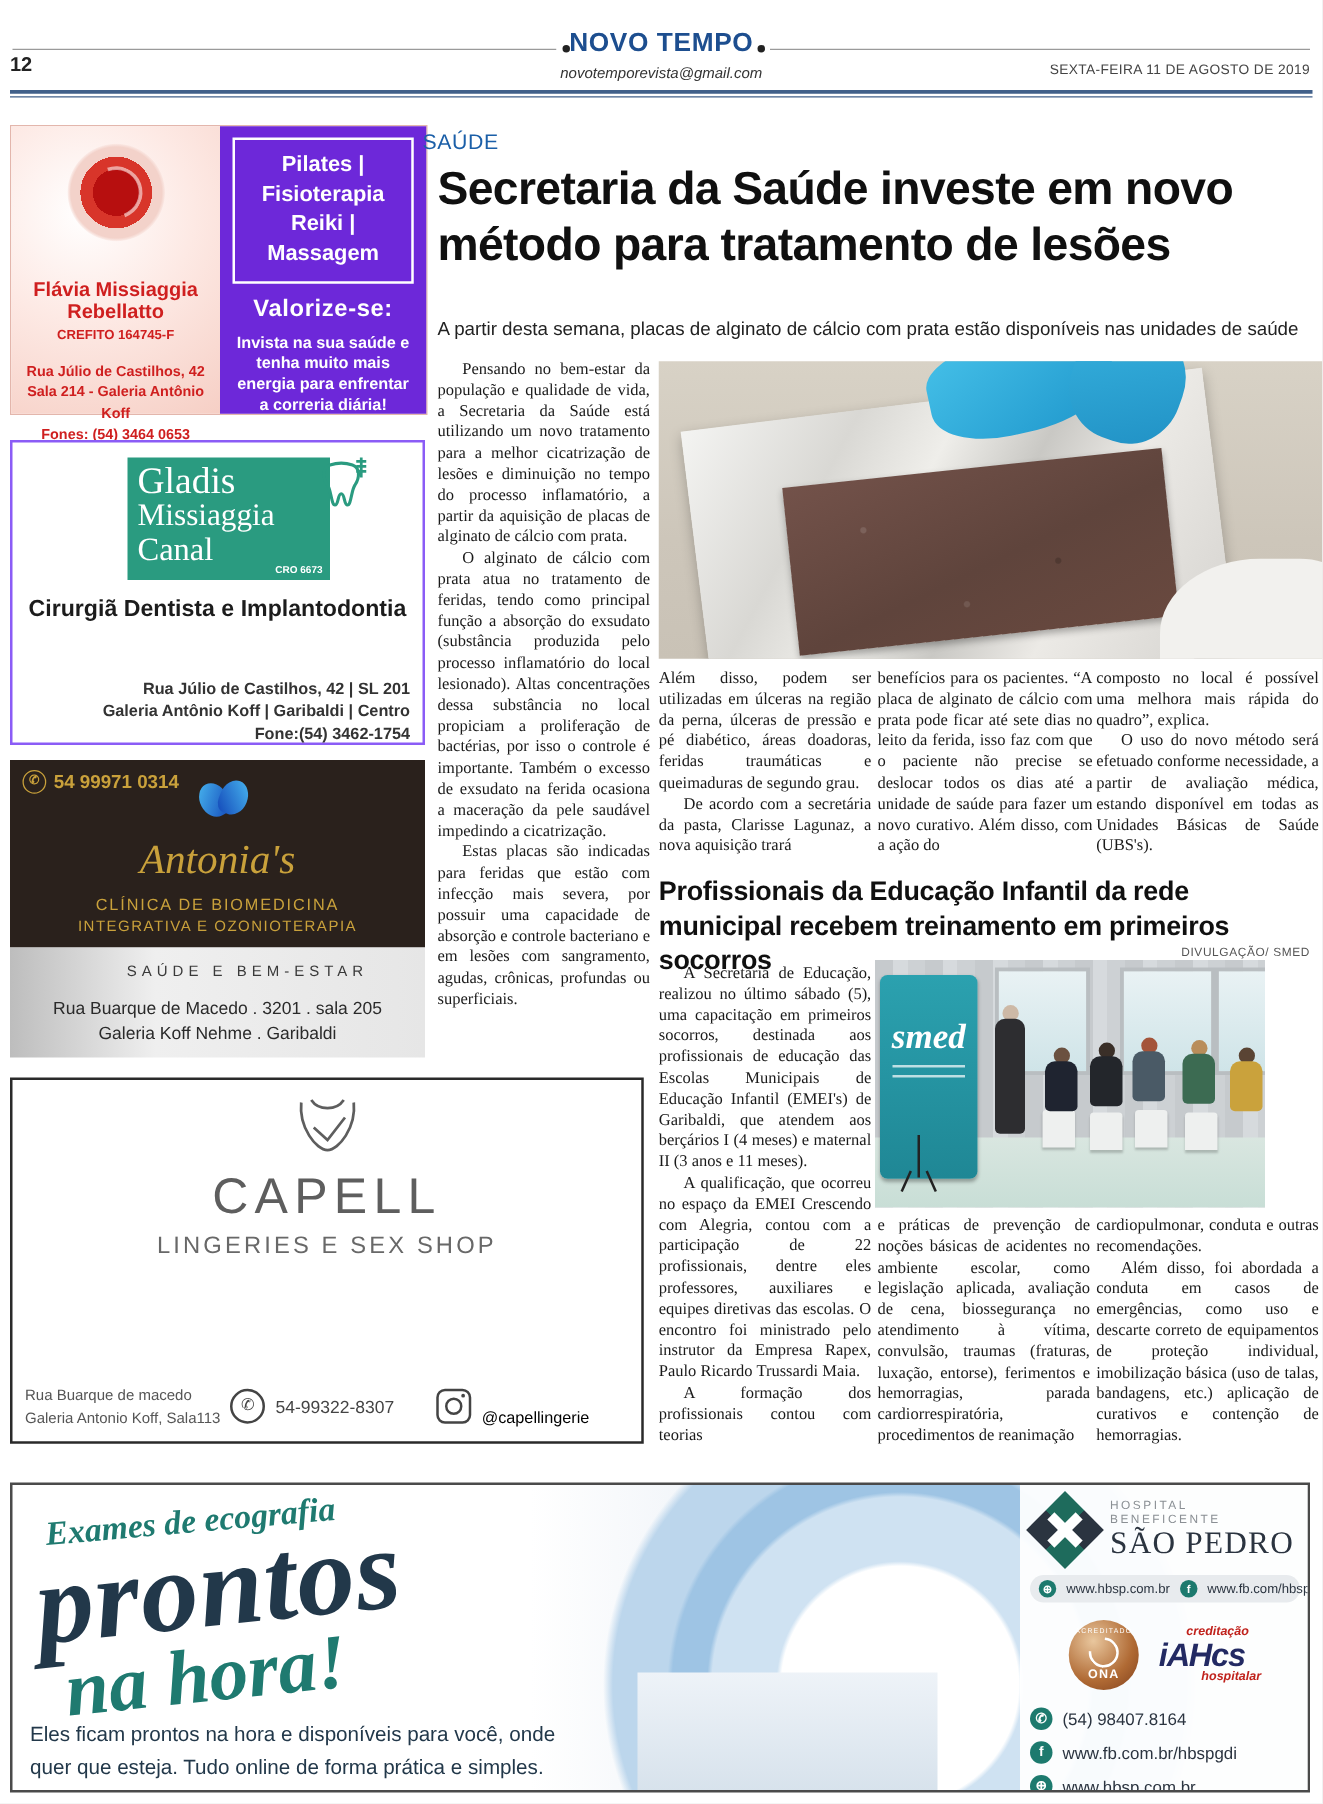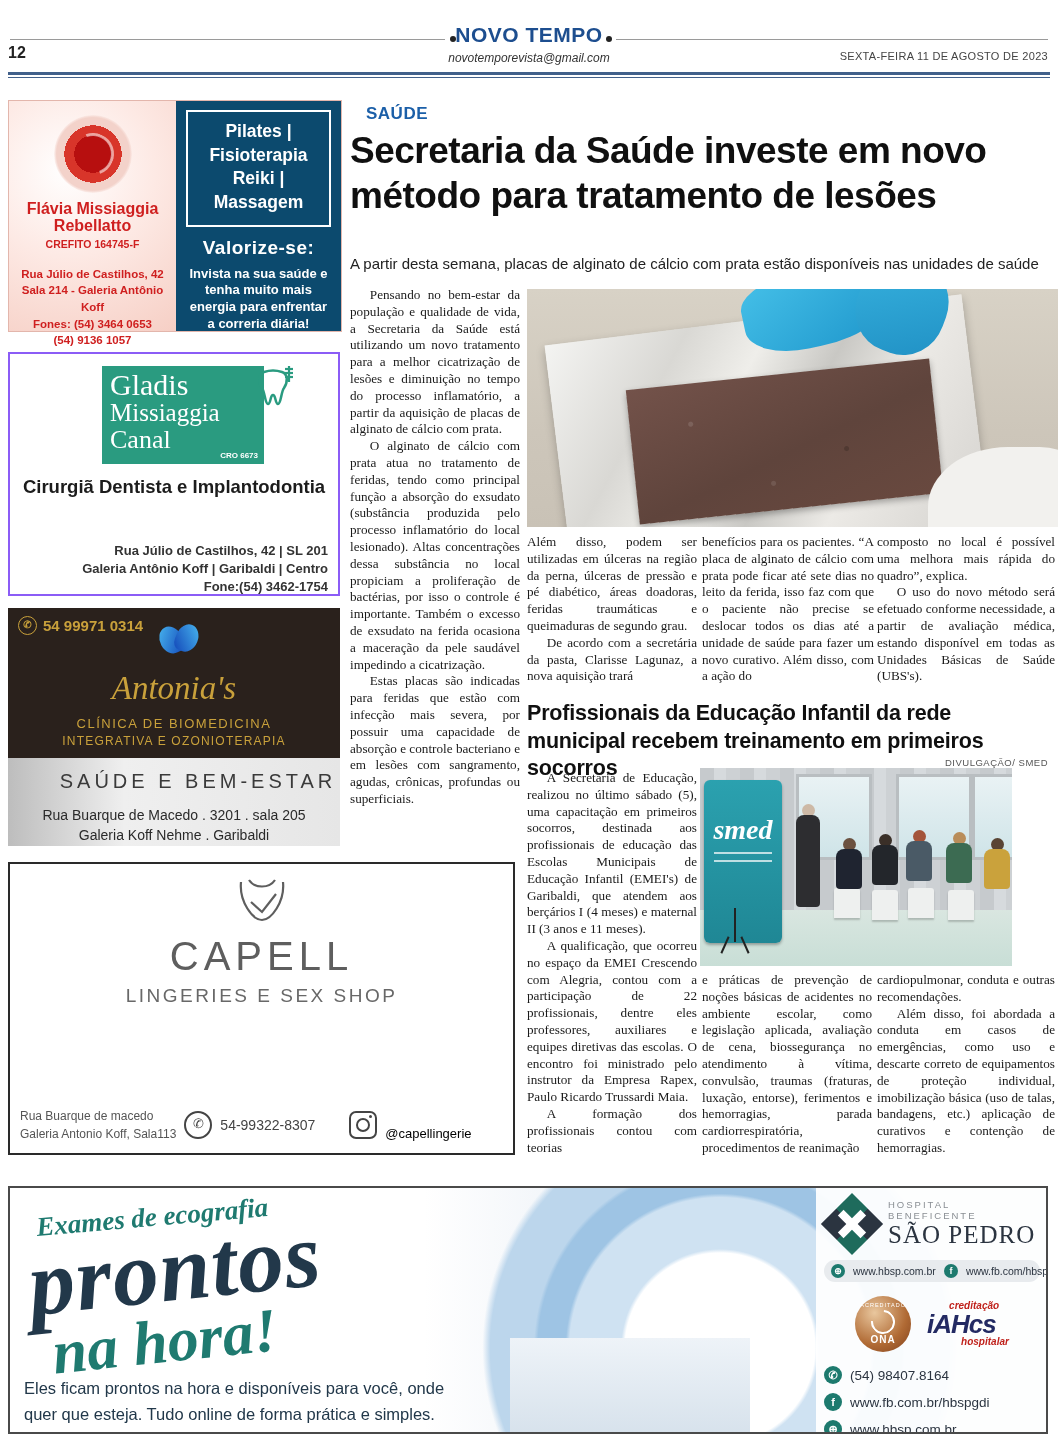--- a/index.html
+++ b/index.html
@@ -20,24 +20,24 @@
 
   
   .ad1{left:8px;top:100px;width:332px;height:230px;display:flex;border:1px solid #e3b6ac;}
   .ad1L{width:167px;background:radial-gradient(circle at 35% 30%,#ffffff 0%,#fde9e4 45%,#f6cfc5 100%);
         text-align:center;padding-top:10px;box-sizing:border-box;}
   .flogo{width:78px;height:78px;margin:4px auto 2px;border-radius:50%;
          background:radial-gradient(circle,#b70f0f 0 34%,#d8352a 34% 52%,#f3d2ca 52% 66%,rgba(246,207,197,0) 72%);
          position:relative;}
   .flogo .swirl{position:absolute;inset:18px;border:3px solid rgba(255,255,255,.55);
          border-radius:50%;border-left-color:transparent;border-bottom-color:transparent;transform:rotate(25deg);}
-  .fname{color:#cf1f1f;font-weight:bold;font-size:16px;margin-top:8px;line-height:1.05;}
+  .fname{color:#cf1f1f;font-weight:bold;font-size:16px;margin-top:32px;line-height:1.05;}
   .fcref{color:#cf1f1f;font-weight:bold;font-size:10.5px;margin-top:3px;}
   .faddr{color:#cf1f1f;font-weight:bold;font-size:11.5px;line-height:1.45;margin-top:16px;}
-  .ad1R{flex:1;background:#0c4a6e;color:#fff;padding:9px 10px;box-sizing:border-box;text-align:center;}
+  .ad1R{flex:1;background:#6d28d9;color:#fff;padding:9px 10px;box-sizing:border-box;text-align:center;}
   .pbox{border:2px solid #fff;padding:8px 6px 10px;}
   .pserv{font-size:17.5px;font-weight:bold;line-height:1.35;}
   .pdesc{font-size:12px;font-weight:bold;line-height:1.25;margin-top:9px;}
   .pval{font-size:19px;font-weight:bold;margin-top:10px;letter-spacing:.5px;}
   .pslog{font-size:13px;font-weight:bold;line-height:1.3;margin-top:7px;}
 
   
   .ad2{left:8px;top:352px;width:332px;height:244px;border:2px solid #8b5cf6;background:#fff;box-sizing:border-box;}
   .gbox{position:absolute;left:92px;top:12px;width:162px;height:98px;background:#2a9b80;color:#fff;
         font-family:"Liberation Serif",serif;padding:4px 8px;box-sizing:border-box;}
@@ -60,40 +60,40 @@
   .bw1,.bw2{position:absolute;width:22px;height:28px;border-radius:60% 60% 40% 60%;
         background:linear-gradient(135deg,#49b8f0,#1246b8);}
   .bw1{left:0;top:2px;transform:rotate(-28deg);}
   .bw2{left:16px;top:0;transform:rotate(22deg) scaleX(-1);}
   .aname{position:absolute;left:0;right:0;top:62px;font-family:"Liberation Serif",serif;font-style:italic;
         font-size:33px;color:#c9a13b;}
   .aline1{position:absolute;left:0;right:0;top:108px;font-size:13px;letter-spacing:1.5px;color:#c9a13b;}
   .aline2{position:absolute;left:0;right:0;top:126px;font-size:12px;letter-spacing:1.2px;color:#c9a13b;}
   .ad3B{position:absolute;left:0;right:0;bottom:0;height:88px;background:linear-gradient(90deg,#bdbdbd,#efefef 35%,#e6e6e6);
         text-align:center;color:#2a2a2a;}
-  .atag{margin-top:12px;font-size:20px;letter-spacing:4px;color:#3a3a3a;margin-left:48px;}
+  .atag{margin-top:12px;font-size:12px;letter-spacing:4px;color:#3a3a3a;margin-left:48px;}
   .aaddr{margin-top:12px;font-size:14px;line-height:1.45;}
 
   
   .ad4{left:8px;top:862px;width:507px;height:293px;border:2px solid #2a2a2a;background:#fff;box-sizing:border-box;text-align:center;}
   .clogo{margin-top:14px;}
   .cname{font-size:40px;color:#5e5e5e;letter-spacing:5px;margin-top:2px;}
   .csub{font-size:19px;color:#686868;letter-spacing:2.5px;margin-top:6px;}
   .ctag{font-size:23px;color:#555;margin-top:16px;line-height:1.45;}
   .cbot{position:absolute;left:10px;right:10px;bottom:10px;display:flex;align-items:center;gap:8px;}
   .caddr{font-size:12px;color:#555;text-align:left;line-height:1.5;}
   .wicon2{width:24px;height:24px;border:2px solid #444;border-radius:50%;font-size:13px;line-height:22px;text-align:center;color:#444;flex:none;}
   .cphone{font-size:14px;color:#444;}
   .igicon{width:24px;height:24px;border:2px solid #444;border-radius:7px;position:relative;flex:none;margin-left:26px;}
   .igicon .lens{position:absolute;inset:5px;border:2px solid #444;border-radius:50%;}
   .igicon .dotx{position:absolute;right:3px;top:2px;width:3px;height:3px;border-radius:50%;background:#444;}
   .cig{font-size:13px;color:#000000;margin-top:16px;}
 
   
-  .kicker{left:366px;top:104px;font-size:17px;font-weight:bold;color:#1b5fa8;letter-spacing:.5px;}
+  .kicker{left:338px;top:104px;font-size:17px;font-weight:normal;color:#1b5fa8;letter-spacing:.5px;}
   .head1{left:350px;top:128px;width:708px;font-size:37px;font-weight:bold;color:#101010;
          line-height:1.22;letter-spacing:-.5px;}
   .sub1{left:350px;top:255px;width:708px;font-size:15px;color:#222;}
   .col{font-family:"Liberation Serif",serif;font-size:13.2px;line-height:16.8px;color:#1a1a1a;
        text-align:justify;overflow:hidden;}
   .col p{margin:0;}
   .col p.ind{text-indent:1.5em;}
   .c1{left:350px;top:287px;width:170px;height:566px;}
   .c2{left:527px;top:534px;width:170px;height:170px;}
   .c3{left:702px;top:534px;width:172px;height:170px;}
@@ -189,21 +189,21 @@
 
 <div class="page">
 
   <div class="abs pagenum">12</div>
   <div class="abs rule" style="left:10px;width:435px;"></div>
   <div class="abs dot" style="left:450px;"></div>
   <div class="abs brand">NOVO TEMPO</div>
   <div class="abs dot" style="left:606px;"></div>
   <div class="abs rule" style="left:616px;width:432px;"></div>
   <div class="abs email">novotemporevista@gmail.com</div>
-  <div class="abs hdate">SEXTA-FEIRA 11 DE AGOSTO DE 2023</div>
+  <div class="abs hdate">SEXTA-FEIRA 11 DE AGOSTO DE 2019</div>
   <div class="abs dbl1"></div>
   <div class="abs dbl2"></div>
 
   <div class="abs ad1">
     <div class="ad1L">
       <div class="flogo">
           <div class="swirl"></div>
         </div>
       <div class="fname">Flávia Missiaggia Rebellatto</div>
       <div class="fcref">CREFITO 164745-F</div>

